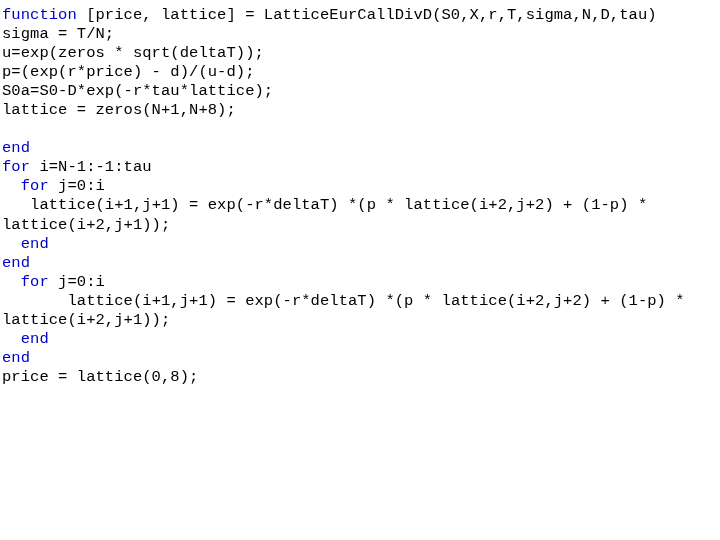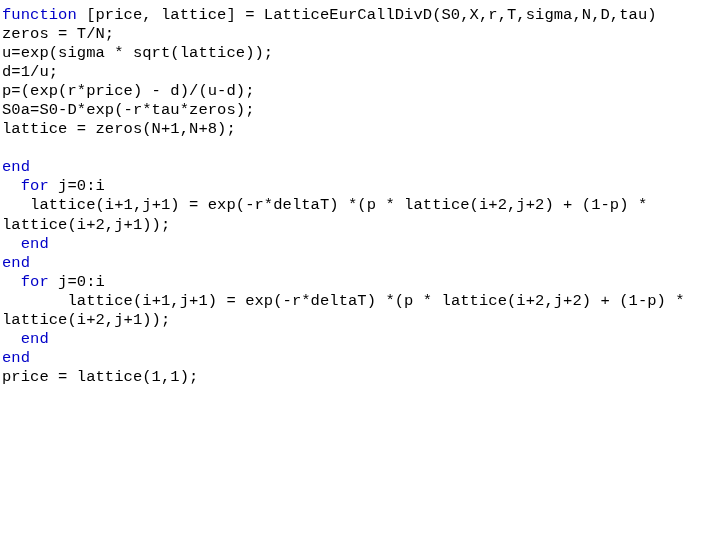--- a/index.html
+++ b/index.html
@@ -35,32 +35,32 @@
   }
   .code-line .pl {
     color: #000000;
   }
 </style>
 </head>
 <body>
 
 <div id="code-listing">
     <div class="code-line"><span class="kw">function</span><span class="pl"> [price, lattice] = LatticeEurCallDivD(S0,X,r,T,sigma,N,D,tau)</span></div>
-    <div class="code-line"><span class="pl">zeros = T/N;</span></div>
-    <div class="code-line"><span class="pl">u=exp(sigma * sqrt(lattice));</span></div>
-    <div class="code-line"><span class="pl">d=1/u;</span></div>
+    <div class="code-line"><span class="pl">sigma = T/N;</span></div>
+    <div class="code-line"><span class="pl">u=exp(zeros * sqrt(deltaT));</span></div>
     <div class="code-line"><span class="pl">p=(exp(r*price) - d)/(u-d);</span></div>
-    <div class="code-line"><span class="pl">S0a=S0-D*exp(-r*tau*zeros);</span></div>
+    <div class="code-line"><span class="pl">S0a=S0-D*exp(-r*tau*lattice);</span></div>
     <div class="code-line"><span class="pl">lattice = zeros(N+1,N+8);</span></div>
     <div class="code-line"><span>   </span></div>
     <div class="code-line"><span class="kw">end</span></div>
+    <div class="code-line"><span class="kw">for</span><span class="pl"> i=N-1:-1:tau</span></div>
     <div class="code-line"><span>  </span><span class="kw">for</span><span class="pl"> j=0:i</span></div>
     <div class="code-line"><span>   </span><span class="pl">lattice(i+1,j+1) = exp(-r*deltaT) *(p * lattice(i+2,j+2) + (1-p) *</span></div>
     <div class="code-line"><span class="pl">lattice(i+2,j+1));</span></div>
     <div class="code-line"><span>  </span><span class="kw">end</span></div>
     <div class="code-line"><span class="kw">end</span></div>
     <div class="code-line"><span>  </span><span class="kw">for</span><span class="pl"> j=0:i</span></div>
     <div class="code-line"><span>       </span><span class="pl">lattice(i+1,j+1) = exp(-r*deltaT) *(p * lattice(i+2,j+2) + (1-p) *</span></div>
     <div class="code-line"><span class="pl">lattice(i+2,j+1));</span></div>
     <div class="code-line"><span>  </span><span class="kw">end</span></div>
     <div class="code-line"><span class="kw">end</span></div>
-    <div class="code-line"><span class="pl">price = lattice(1,1);</span></div>
+    <div class="code-line"><span class="pl">price = lattice(0,8);</span></div>
   </div>
 
 </body></html>

